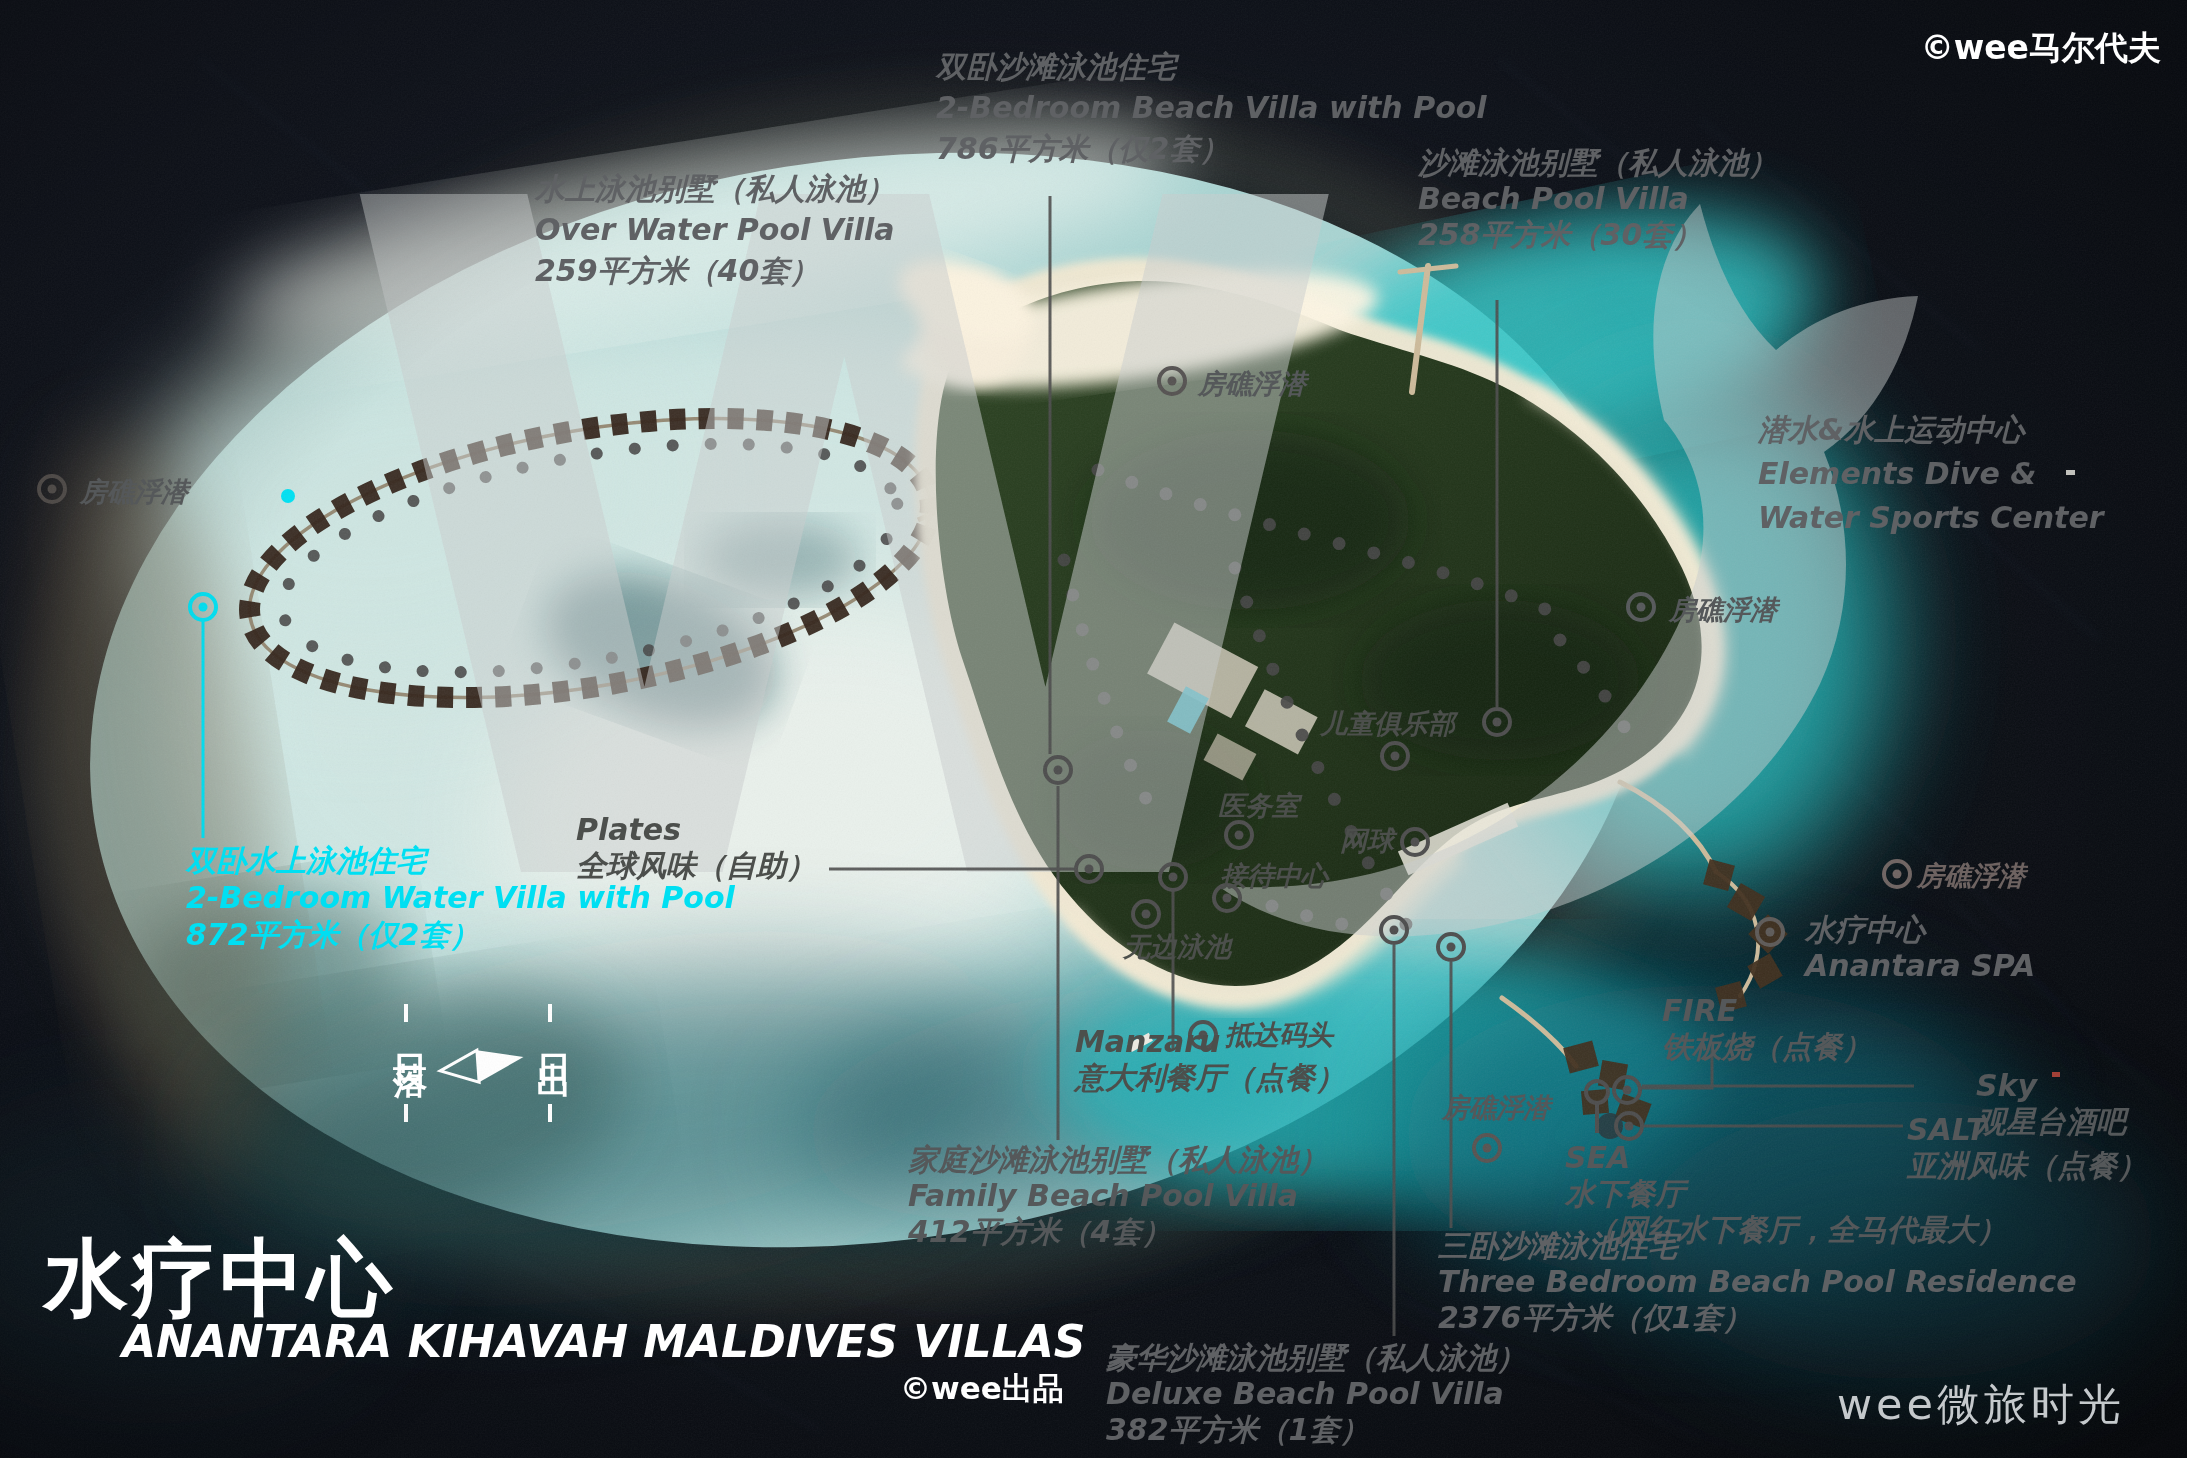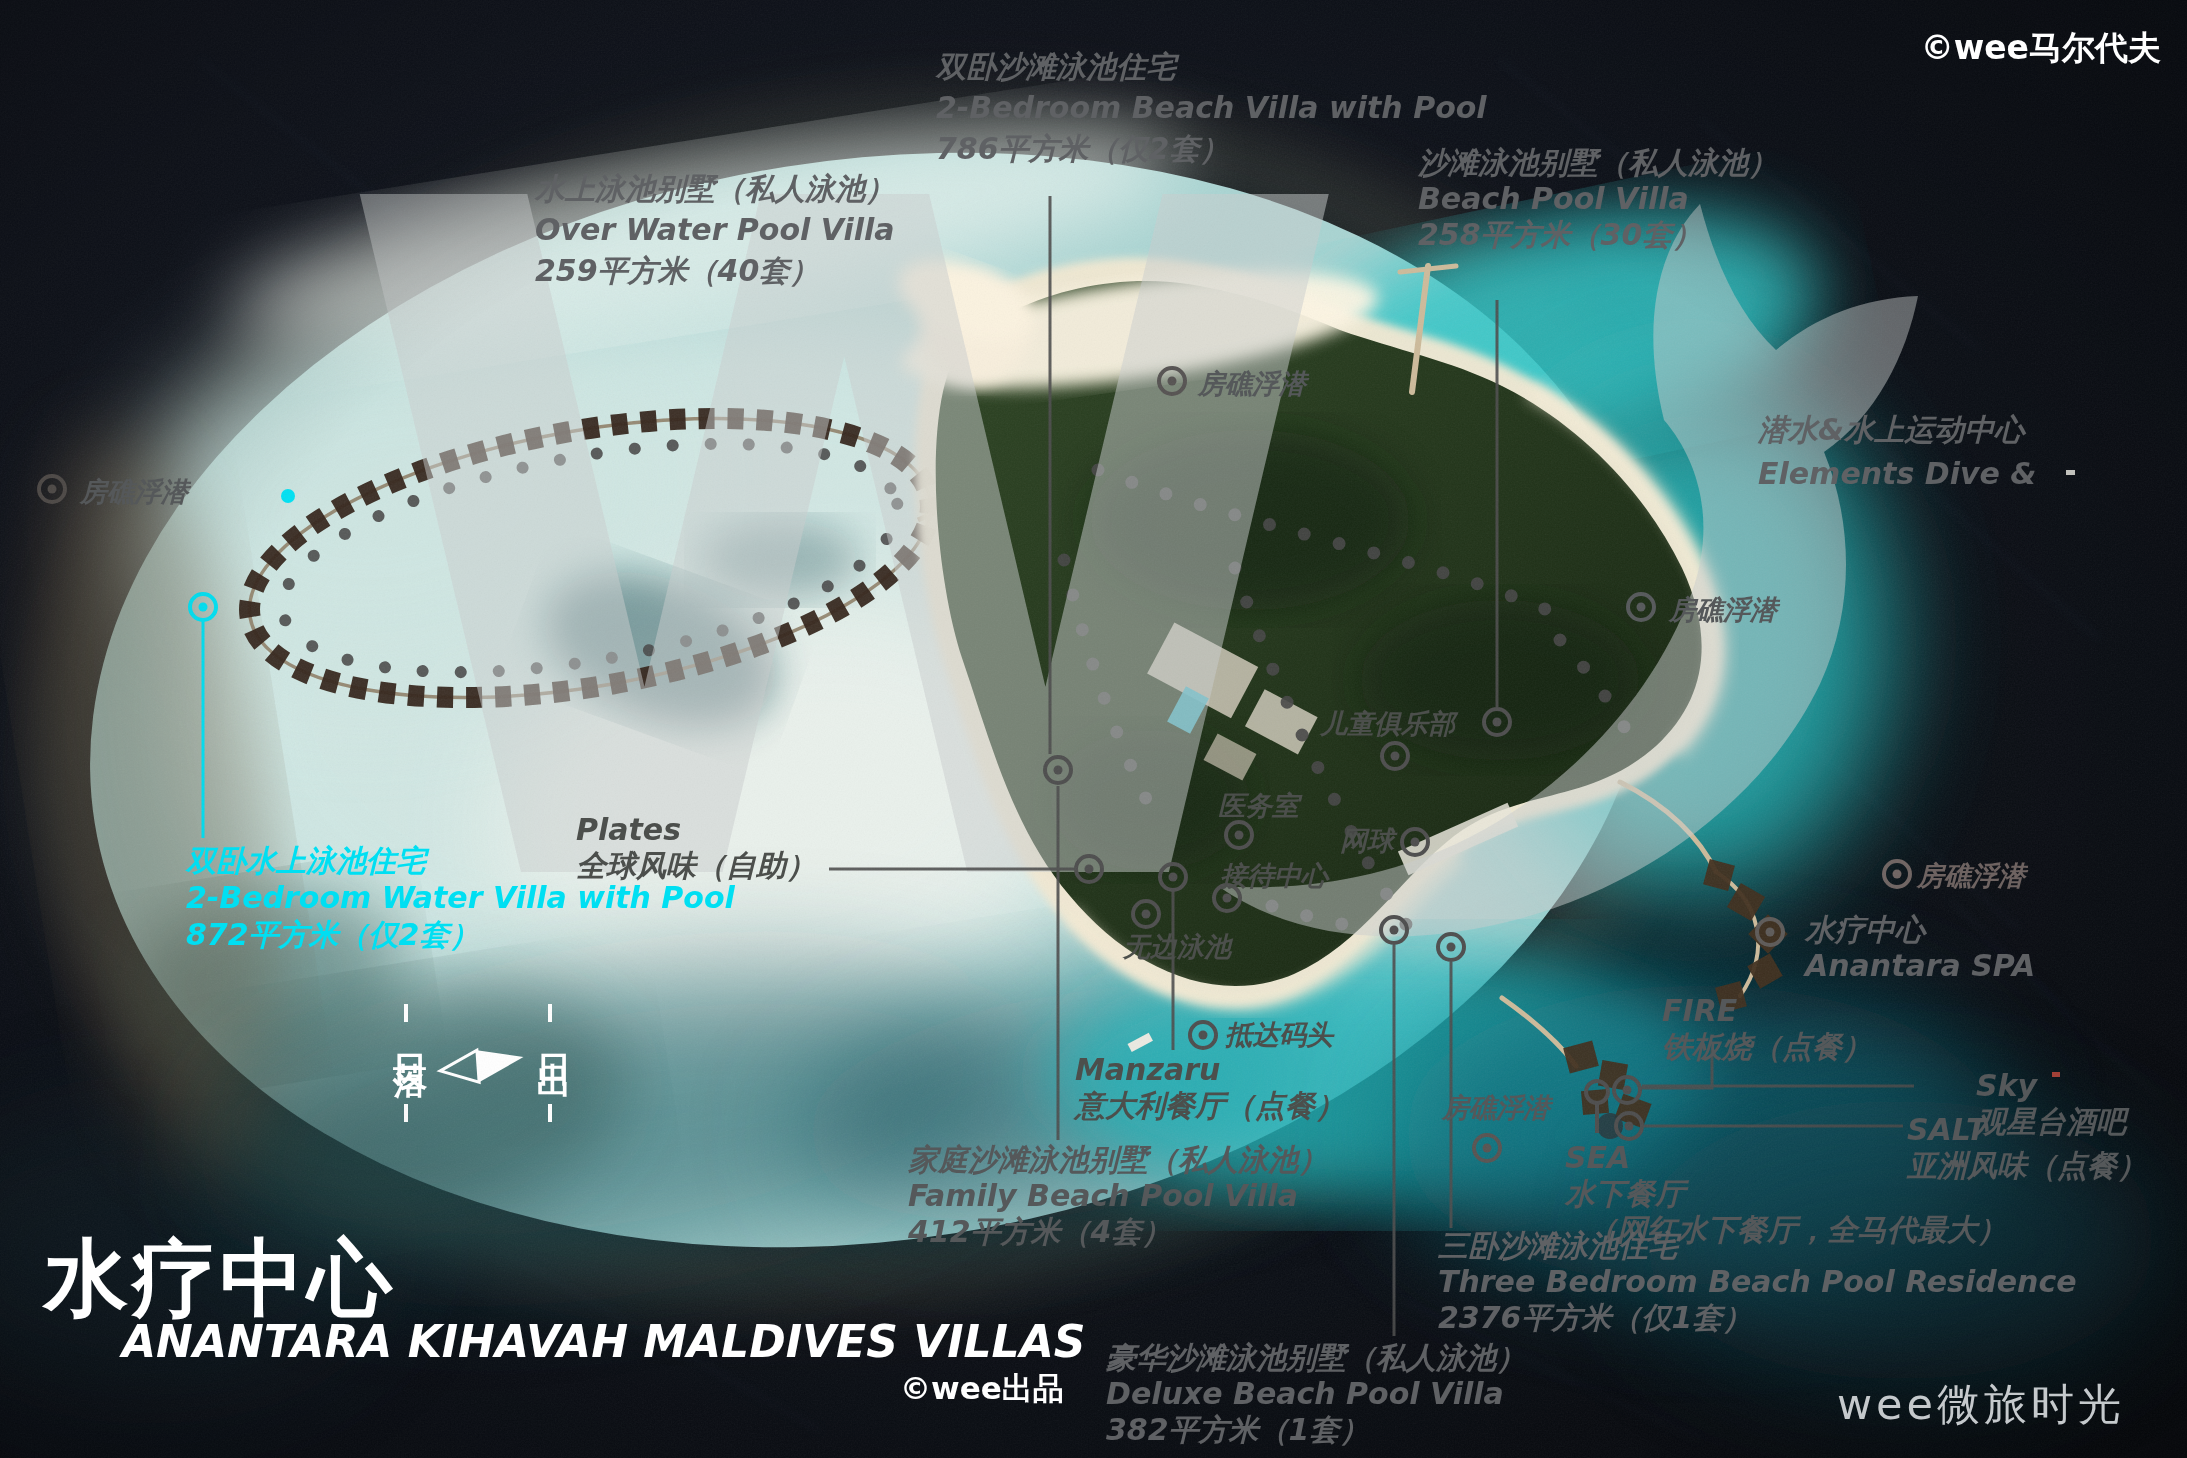--- a/index.html
+++ b/index.html
@@ -321,20 +321,21 @@
 
 <div class="lbl villa c-dark tight" style="left:1418px;top:145px">
   <span>沙滩泳池别墅（私人泳池）</span>
   <span>Beach Pool Villa</span>
   <span>258平方米（30套）</span>
 </div>
 
 <div class="lbl dive c-dark" style="left:1758px;top:408px">
   <span>潜水&amp;水上运动中心</span>
   <span>Elements Dive &amp;</span>
+  <span>Water Sports Center</span>
 </div>
 
 <div class="lbl villa c-cyan cyanlbl" style="left:186px;top:842px">
   <span>双卧水上泳池住宅</span>
   <span>2-Bedroom Water Villa with Pool</span>
   <span>872平方米（仅2套）</span>
 </div>
 
 <div class="lbl villa c-deep tight" style="left:576px;top:812px">
   <span>Plates</span>
@@ -369,21 +370,21 @@
 <div class="lbl fac c-deep" style="left:1220px;top:858px">
   <span>接待中心</span>
 </div>
 <div class="lbl fac c-deep" style="left:1123px;top:929px">
   <span>无边泳池</span>
 </div>
 <div class="lbl fac c-deep" style="left:1225px;top:1017px">
   <span>抵达码头</span>
 </div>
 
-<div class="lbl villa c-deep tight" style="left:1075px;top:1052px">
+<div class="lbl villa c-deep tight" style="left:1075px;top:1024px">
   <span>Manzaru</span>
   <span>意大利餐厅（点餐）</span>
 </div>
 
 <div class="lbl villa c-mid tight" style="left:908px;top:1142px">
   <span>家庭沙滩泳池别墅（私人泳池）</span>
   <span>Family Beach Pool Villa</span>
   <span>412平方米（4套）</span>
 </div>
 

